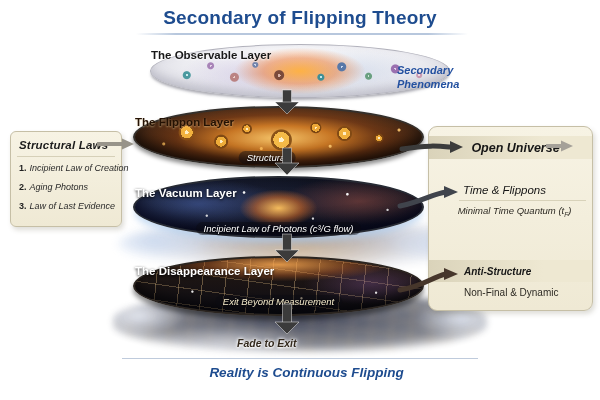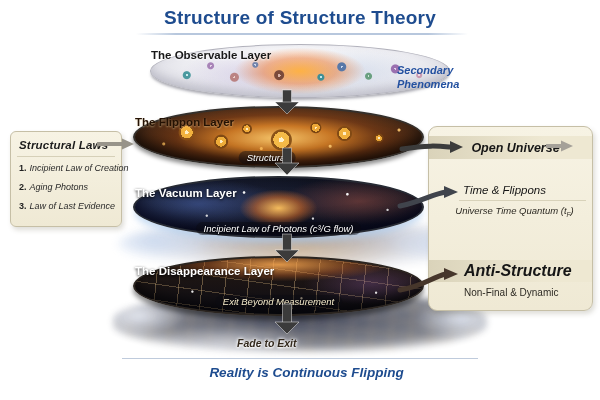--- a/index.html
+++ b/index.html
@@ -133,32 +133,32 @@
   #right-panel{left:428px;top:126px;width:163px;height:183px;border-radius:9px;}
   .rp-band{position:absolute;left:0;width:100%;box-sizing:border-box;
     background:linear-gradient(90deg,#dad3ba,#eee8d2 70%);
     display:flex;align-items:center;font-weight:bold;font-style:italic;color:#161616;}
   #rp-band-open{top:9px;height:23px;font-size:12.5px;justify-content:center;padding-left:24px;padding-right:14px;}
   #rp-heading-time{position:absolute;top:57px;left:34px;font-size:11.5px;font-weight:normal;font-style:italic;color:#161616;}
   #rp-rule-time{position:absolute;top:73px;left:30px;right:6px;height:1px;background:#d8d2ba;}
   #rp-sub-time{position:absolute;top:78px;left:10px;right:2px;text-align:center;
     font-size:9.5px;font-style:italic;color:#2e2b24;}
   #rp-sub-time sub{font-size:.68em;}
-  #rp-band-anti{top:133px;height:22px;font-size:16px;padding-left:35px;}
+  #rp-band-anti{top:133px;height:22px;font-size:10px;padding-left:35px;}
   #rp-sub-anti{position:absolute;top:160px;left:35px;font-size:10px;color:#2e2b24;}
 
   
   #arrows{position:absolute;left:0;top:0;z-index:40;pointer-events:none;}
 </style>
 </head>
 <body>
 
 <div id="canvas">
 
-  <div class="title">Structure of Structure Theory</div>
+  <div class="title">Secondary of Flipping Theory</div>
   <div class="title-rule"></div>
 
   <div class="spill" id="spill-vacuum"></div>
   <div class="spill" id="spill-disappearance"></div>
 
   <div class="layer" id="layer-observable">
     <div class="layer-label" id="label-observable">The Observable Layer</div>
   </div>
   <div class="side-note">Secondary Phenomena</div>
 
@@ -193,21 +193,21 @@
     </div>
   </div>
 
   <div class="panel" id="right-panel">
     <div class="rp-band" id="rp-band-open">
       <span>Open Universe</span>
     </div>
     <div id="rp-heading-time">Time &amp; Flippons</div>
     <div id="rp-rule-time"></div>
     <div id="rp-sub-time">
-      <span>Universe Time Quantum (t</span><sub>F</sub><span>)</span>
+      <span>Minimal Time Quantum (t</span><sub>F</sub><span>)</span>
     </div>
     <div class="rp-band" id="rp-band-anti">
       <span>Anti-Structure</span>
     </div>
     <div id="rp-sub-anti">Non-Final &amp; Dynamic</div>
   </div>
 
   <svg id="arrows" width="600" height="400" viewBox="0 0 600 400">
 
     <g fill="#3b3b3b" stroke="rgba(255,255,255,.55)" stroke-width="0.8">

